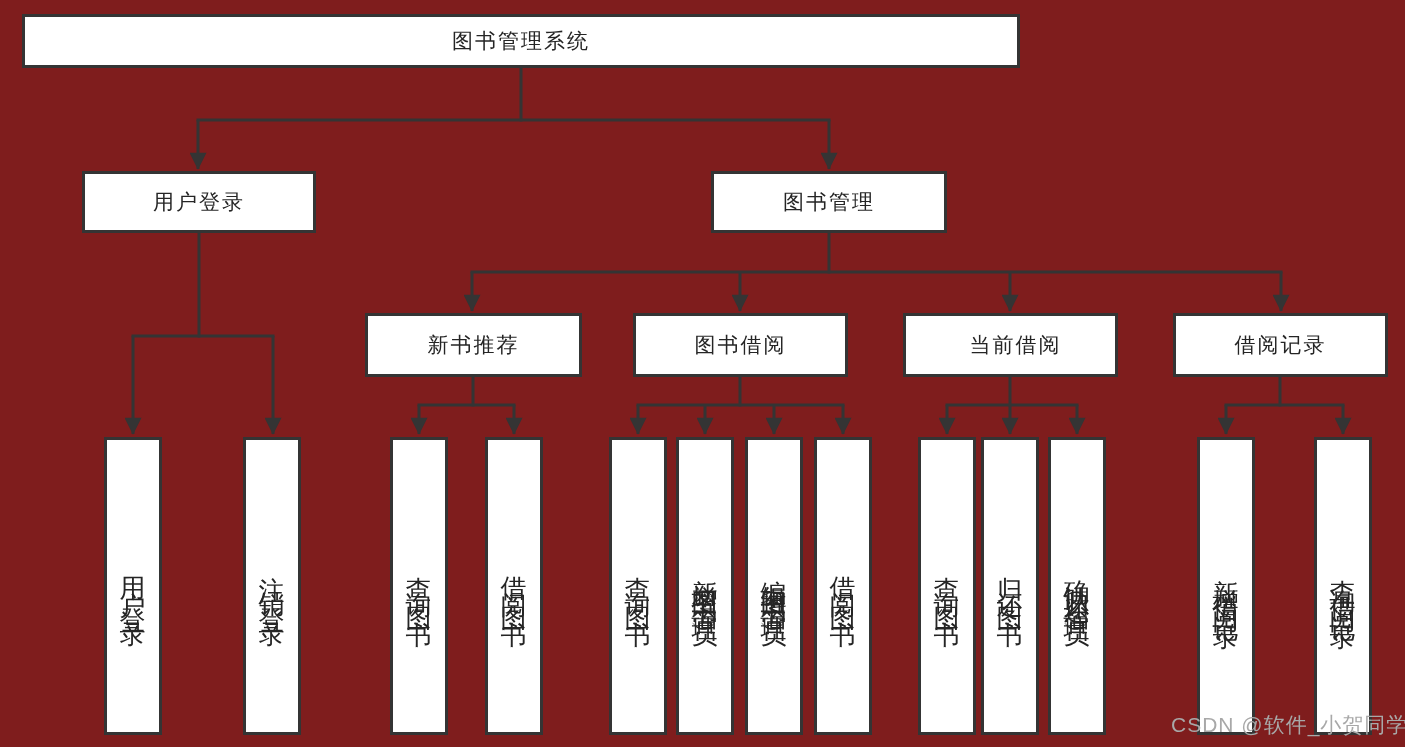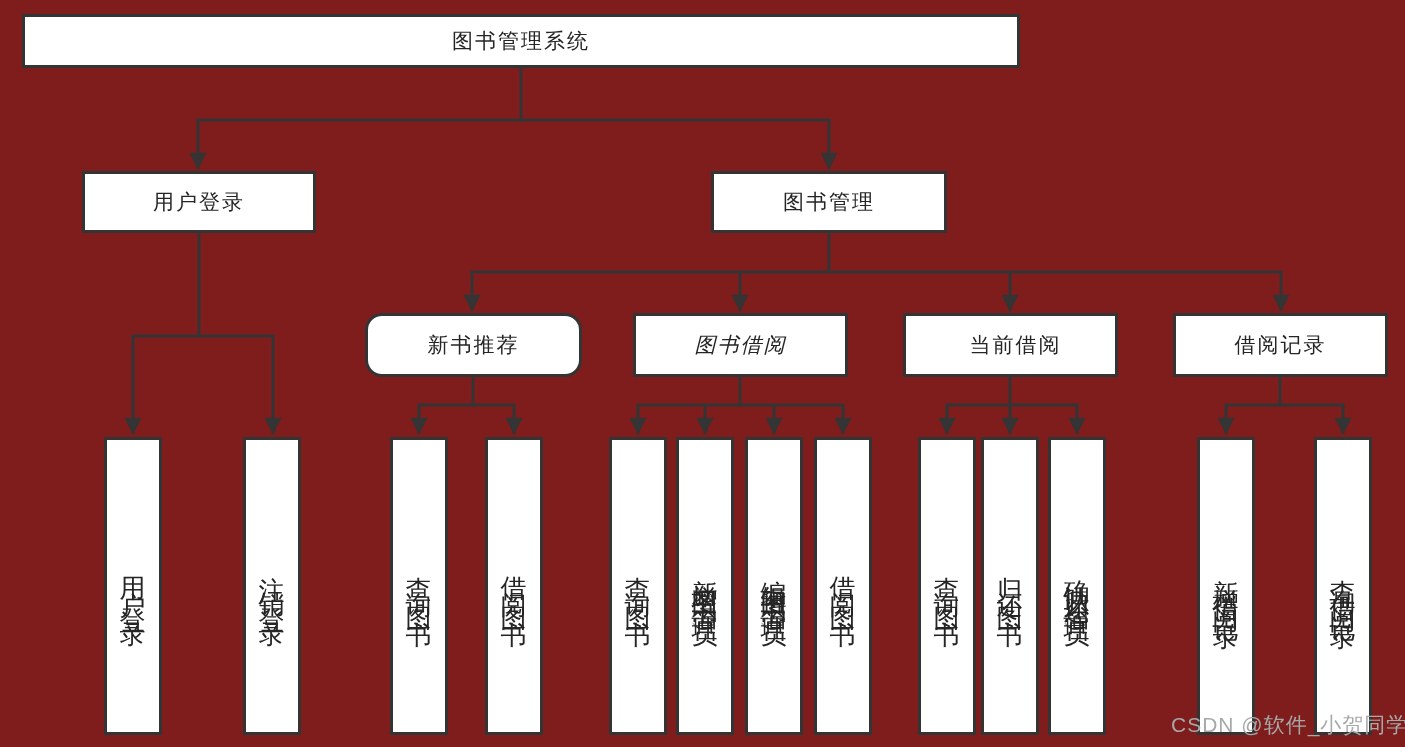--- a/index.html
+++ b/index.html
@@ -123,24 +123,24 @@
     <span>图书管理系统</span>
   </div>
 
   <div class="node h-node" style="left:82px; top:171px; width:234px; height:62px;">
     <span>用户登录</span>
   </div>
   <div class="node h-node" style="left:711px; top:171px; width:236px; height:62px;">
     <span>图书管理</span>
   </div>
 
-  <div class="node h-node" style="left:365px; top:313px; width:217px; height:64px;border-radius:17px;">
+  <div class="node h-node" style="left:365px; top:313px; width:217px; height:64px;">
     <span>新书推荐</span>
   </div>
-  <div class="node h-node" style="left:633px; top:313px; width:215px; height:64px;font-style:italic;">
+  <div class="node h-node" style="left:633px; top:313px; width:215px; height:64px;">
     <span>图书借阅</span>
   </div>
   <div class="node h-node" style="left:903px; top:313px; width:215px; height:64px;padding-left:10px;">
     <span>当前借阅</span>
   </div>
   <div class="node h-node" style="left:1173px; top:313px; width:215px; height:64px;">
     <span>借阅记录</span>
   </div>
 
   <div class="node leaf" style="left:104px;">

